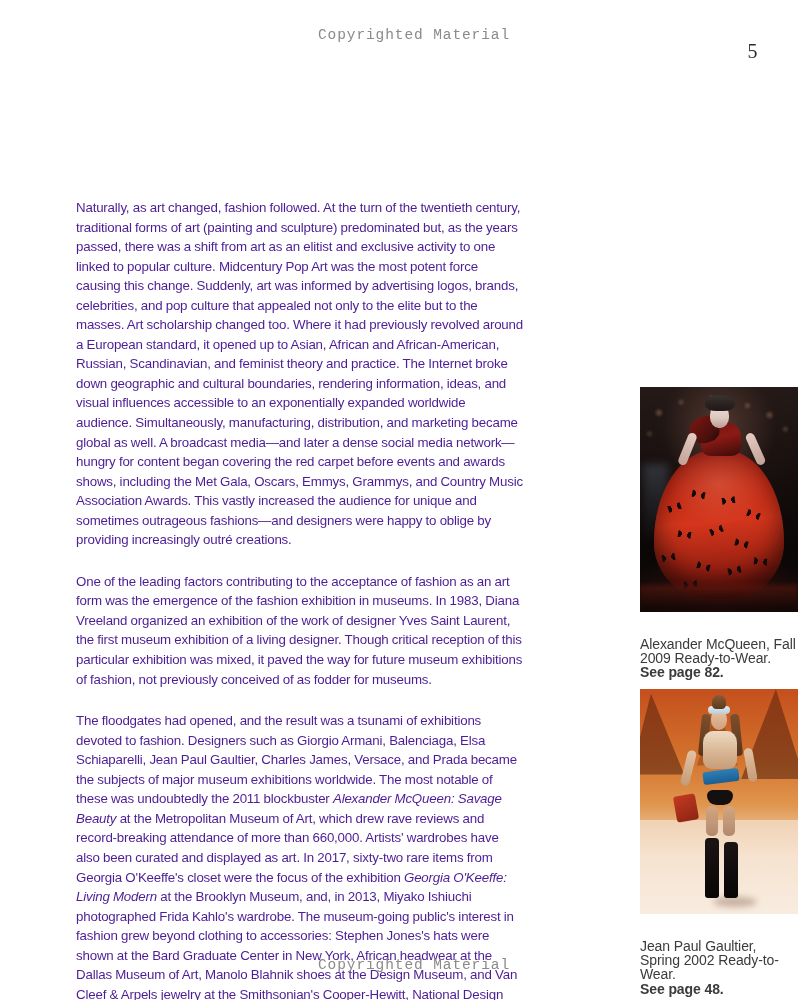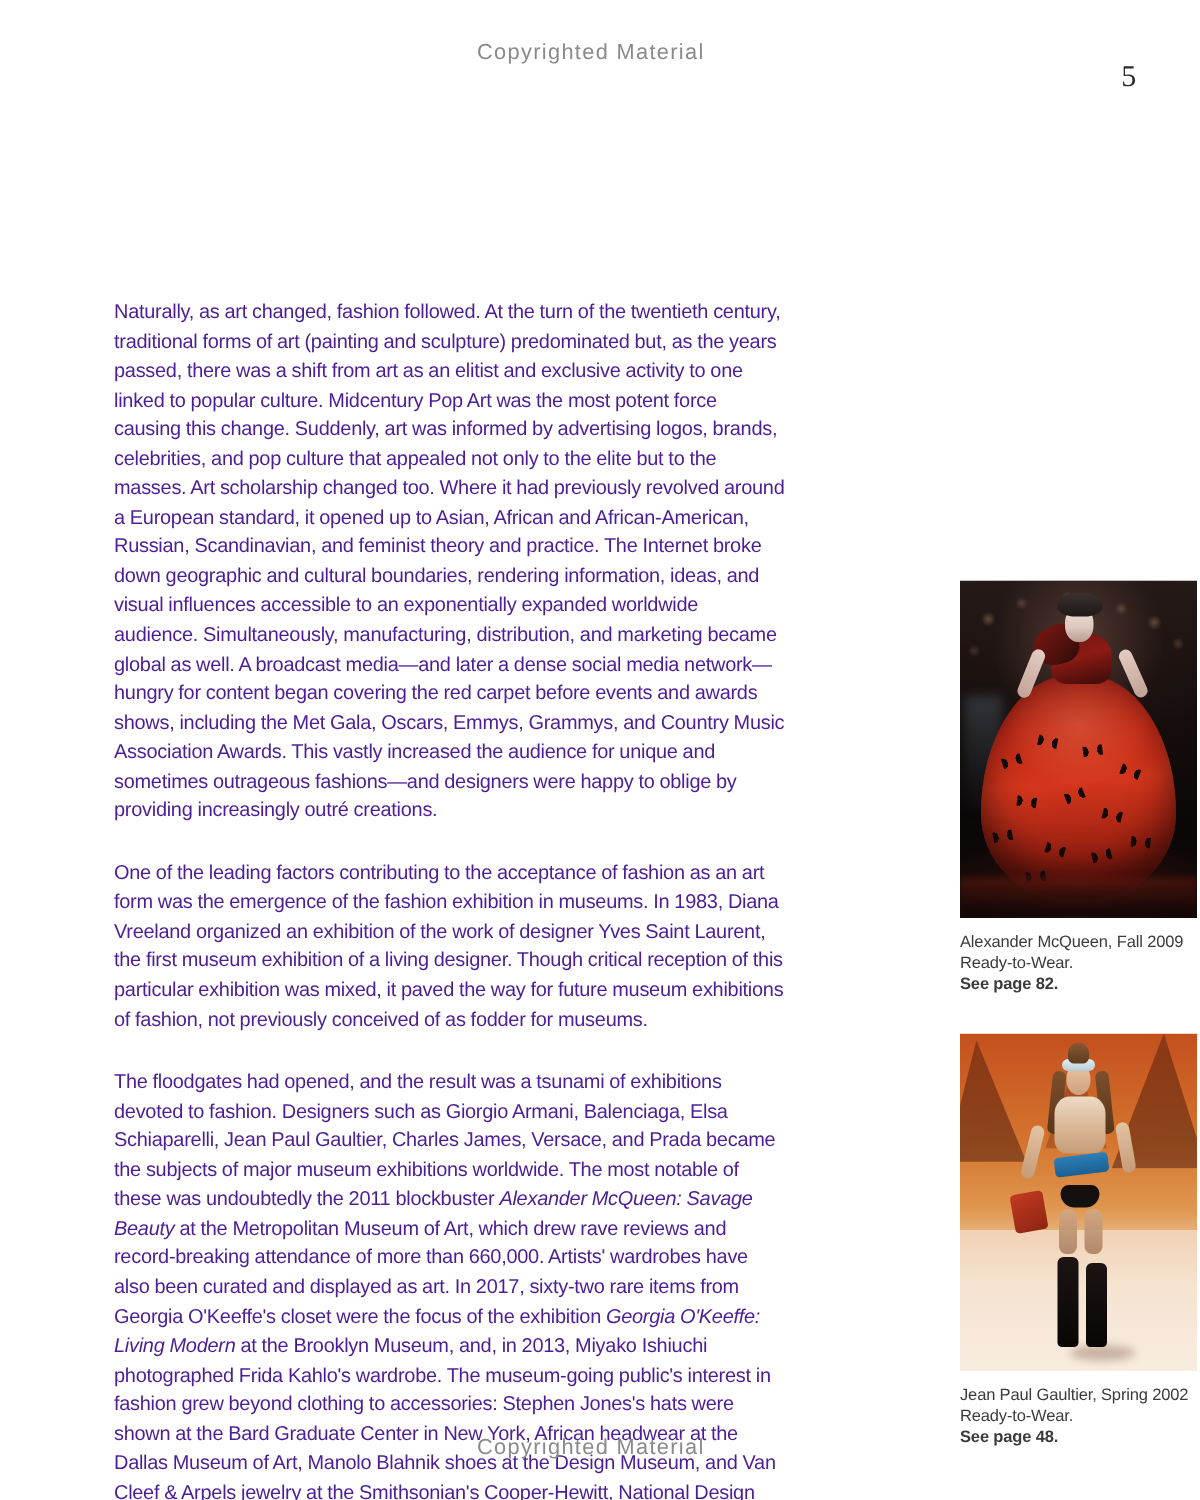--- a/index.html
+++ b/index.html
@@ -18,21 +18,21 @@
 
   .page {
     position: absolute;
     inset: 0;
     background: #ffffff;
   }
 
   
   .watermark {
     position: absolute;
-    font-family: Liberation Sans, sans-serif;
+    font-family: Liberation Mono, monospace;
     font-size: 14.5px;
     letter-spacing: 0.9px;
     color: #8a8a8a;
     white-space: nowrap;
   }
   .watermark-top { left: 318px; top: 27px; }
   .watermark-bottom { left: 318px; top: 957px; }
 
   
   .folio {
@@ -75,23 +75,23 @@
 
   .photo {
     width: 158px;
     height: 225px;
     position: relative;
     overflow: hidden;
     display: block;
   }
 
   .caption {
-    margin-top: 9px;
+    margin-top: 25px;
     font-family: "Liberation Sans", sans-serif;
-    font-size: 11px;
+    font-size: 14px;
     line-height: 14.2px;
     color: #3b3b3d;
     letter-spacing: -0.1px;
   }
   .caption .ref {
     font-weight: bold;
     display: block;
   }
 
   

